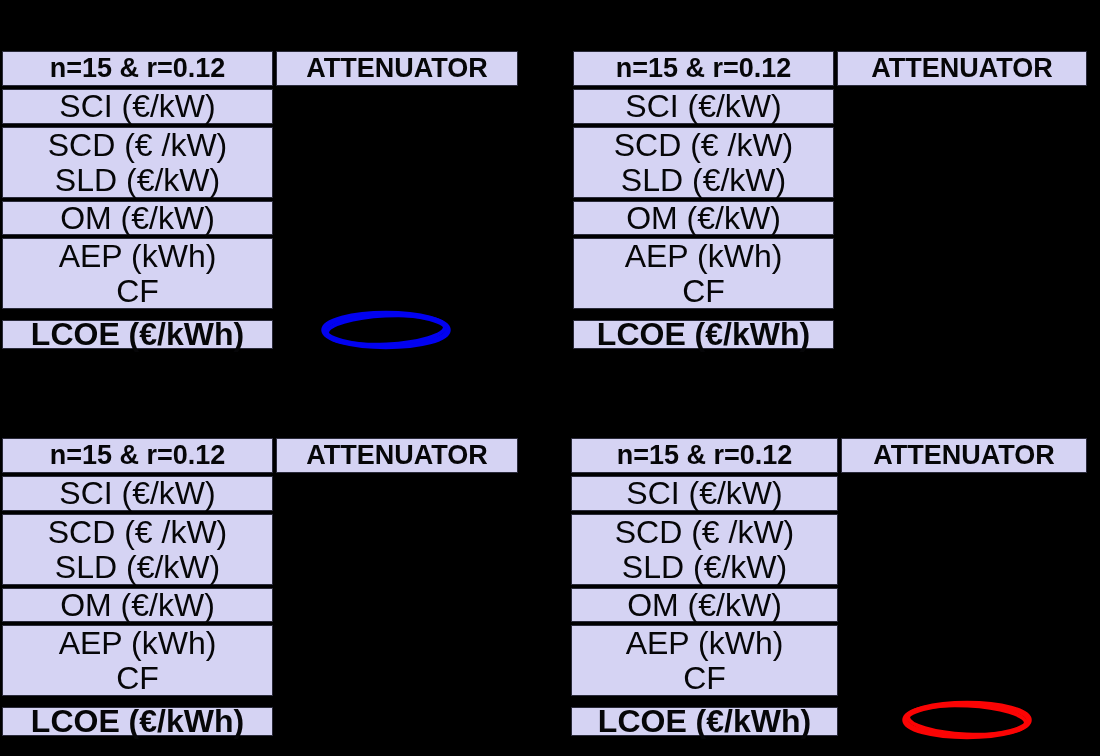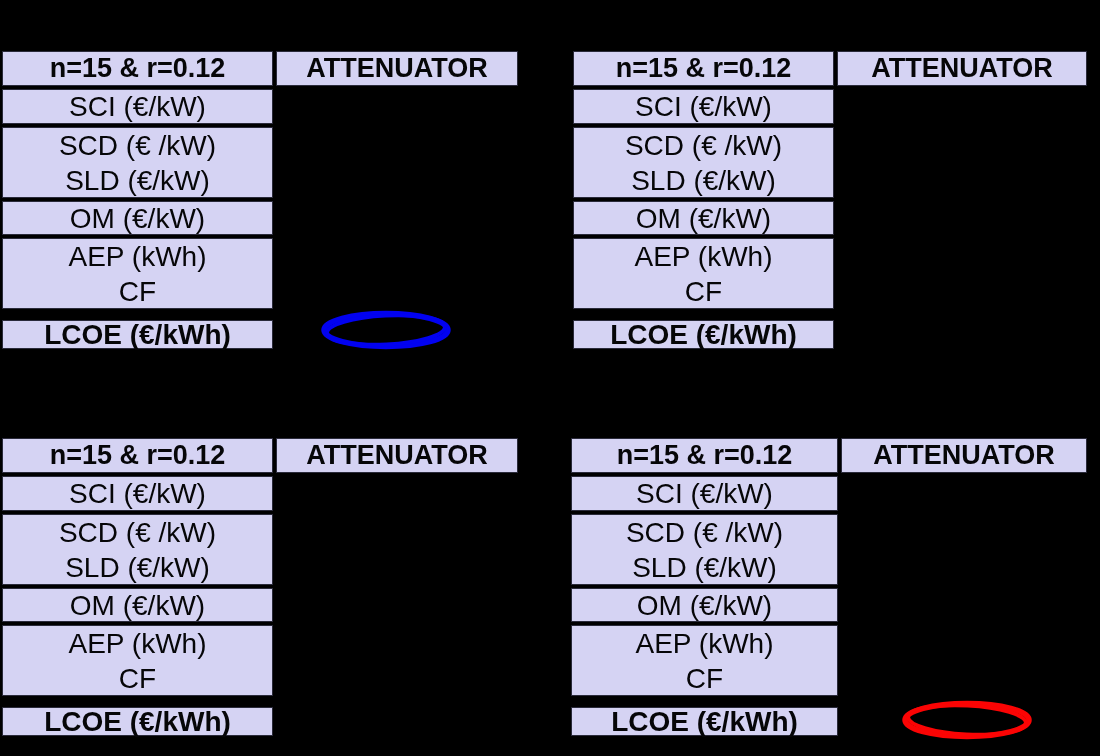--- a/index.html
+++ b/index.html
@@ -23,21 +23,21 @@
     gap: 3px;
     background: transparent;
   }
   .cell {
     background: #d5d3f3;
     color: #060608;
     display: flex;
     flex-direction: column;
     align-items: center;
     justify-content: center;
-    font-size: 28px;
+    font-size: 32px;
     line-height: 35px;
     text-align: center;
     box-shadow: 0 0 0 1px #2a2a3a inset;
   }
   .cell.hdr {
     font-weight: bold;
     font-size: 27px;
   }
   .cell.bold {
     font-weight: bold;

